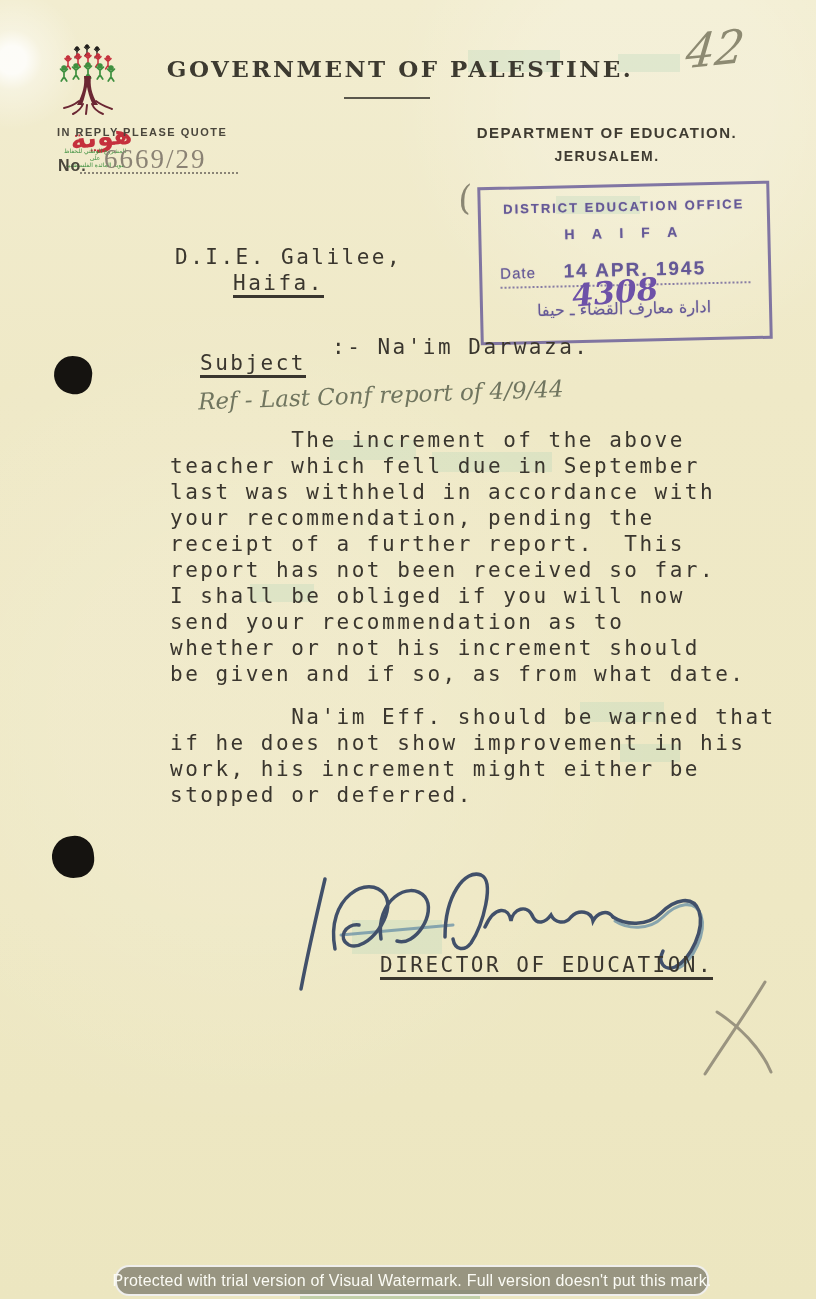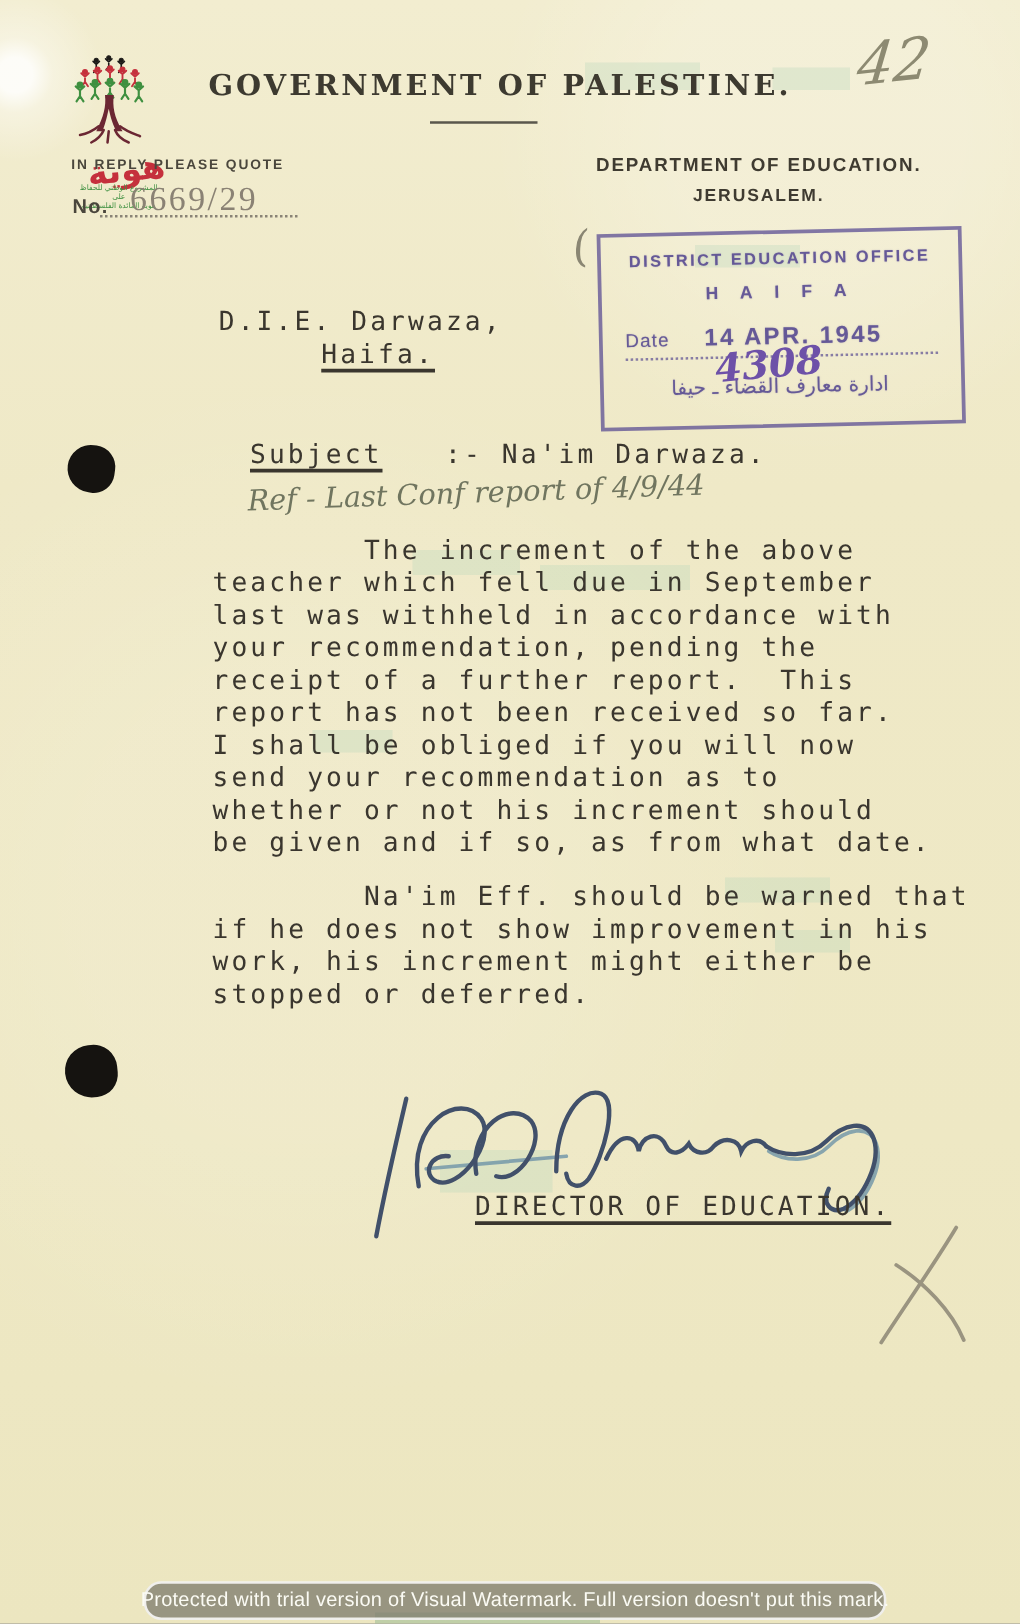--- a/index.html
+++ b/index.html
@@ -122,25 +122,25 @@
       <span class="stamp-text" style="font-size:15px;font-weight:normal;letter-spacing:1px;">Date</span>
       <span class="stamp-text" style="font-size:19px;letter-spacing:2px;margin-left:18px;">14 APR. 1945</span>
     </div>
     <div class="abs arabic stamp-text" style="left:8px;top:112px;width:266px;font-size:16px;font-weight:normal;text-align:center;">ادارة معارف القضاء ـ حيفا</div>
   </div>
 
   <div class="abs hand" style="left:572px;top:274px;font-size:31px;font-weight:bold;color:#6d51a8;transform:rotate(-5deg);">4308</div>
 
   <div class="abs hand" style="left:458px;top:178px;font-size:34px;color:#8a8673;transform:rotate(-8deg);">(</div>
 
-  <div class="abs tw" style="left:175px;top:244px;">D.I.E. Darwaza,</div>
-  <div class="abs tw" style="left:233px;top:270px;margin-left:24px;"><span class="tw-underline">Haifa.</span></div>
+  <div class="abs tw" style="left:175px;top:244px;">D.I.E. Galilee,</div>
+  <div class="abs tw" style="left:233px;top:270px;"><span class="tw-underline">Haifa.</span></div>
 
   <div class="abs tw" style="left:200px;top:350px;"><span class="tw-underline">Subject</span></div>
-  <div class="abs tw" style="left:332px;top:350px;margin-left:24px;">:- Na'im Darwaza.</div>
+  <div class="abs tw" style="left:332px;top:334px;">:- Na'im Darwaza.</div>
 
   <div class="abs hand-ref" style="left:198px;top:382px;transform:rotate(-2deg);">Ref  -  Last Conf report of 4/9/44</div>
 
   <div class="abs tw" style="left:170px;top:704px;width:640px;">        Na'im Eff. should be warned that
 if he does not show improvement in his
 work, his increment might either be
 stopped or deferred.</div>
   <div class="abs tw" style="left:170px;top:427px;width:600px;">        The increment of the above
 teacher which fell due in September
 last was withheld in accordance with

